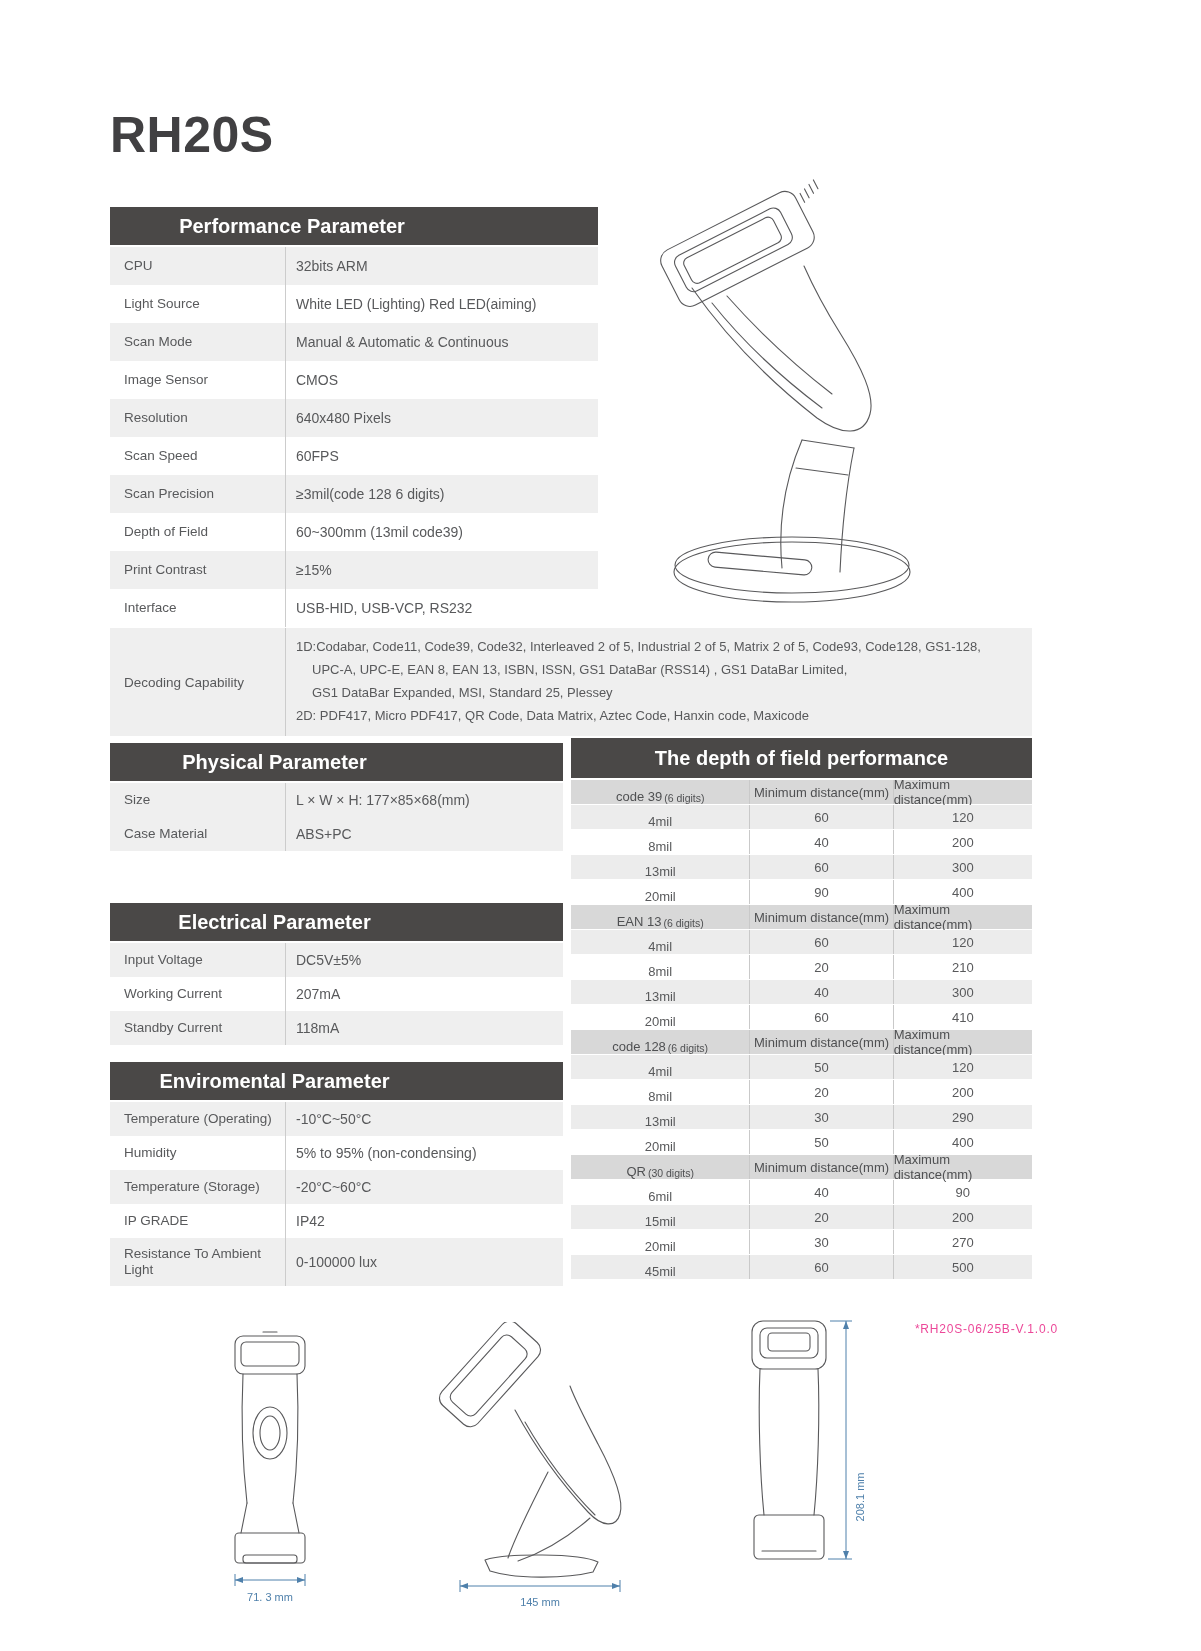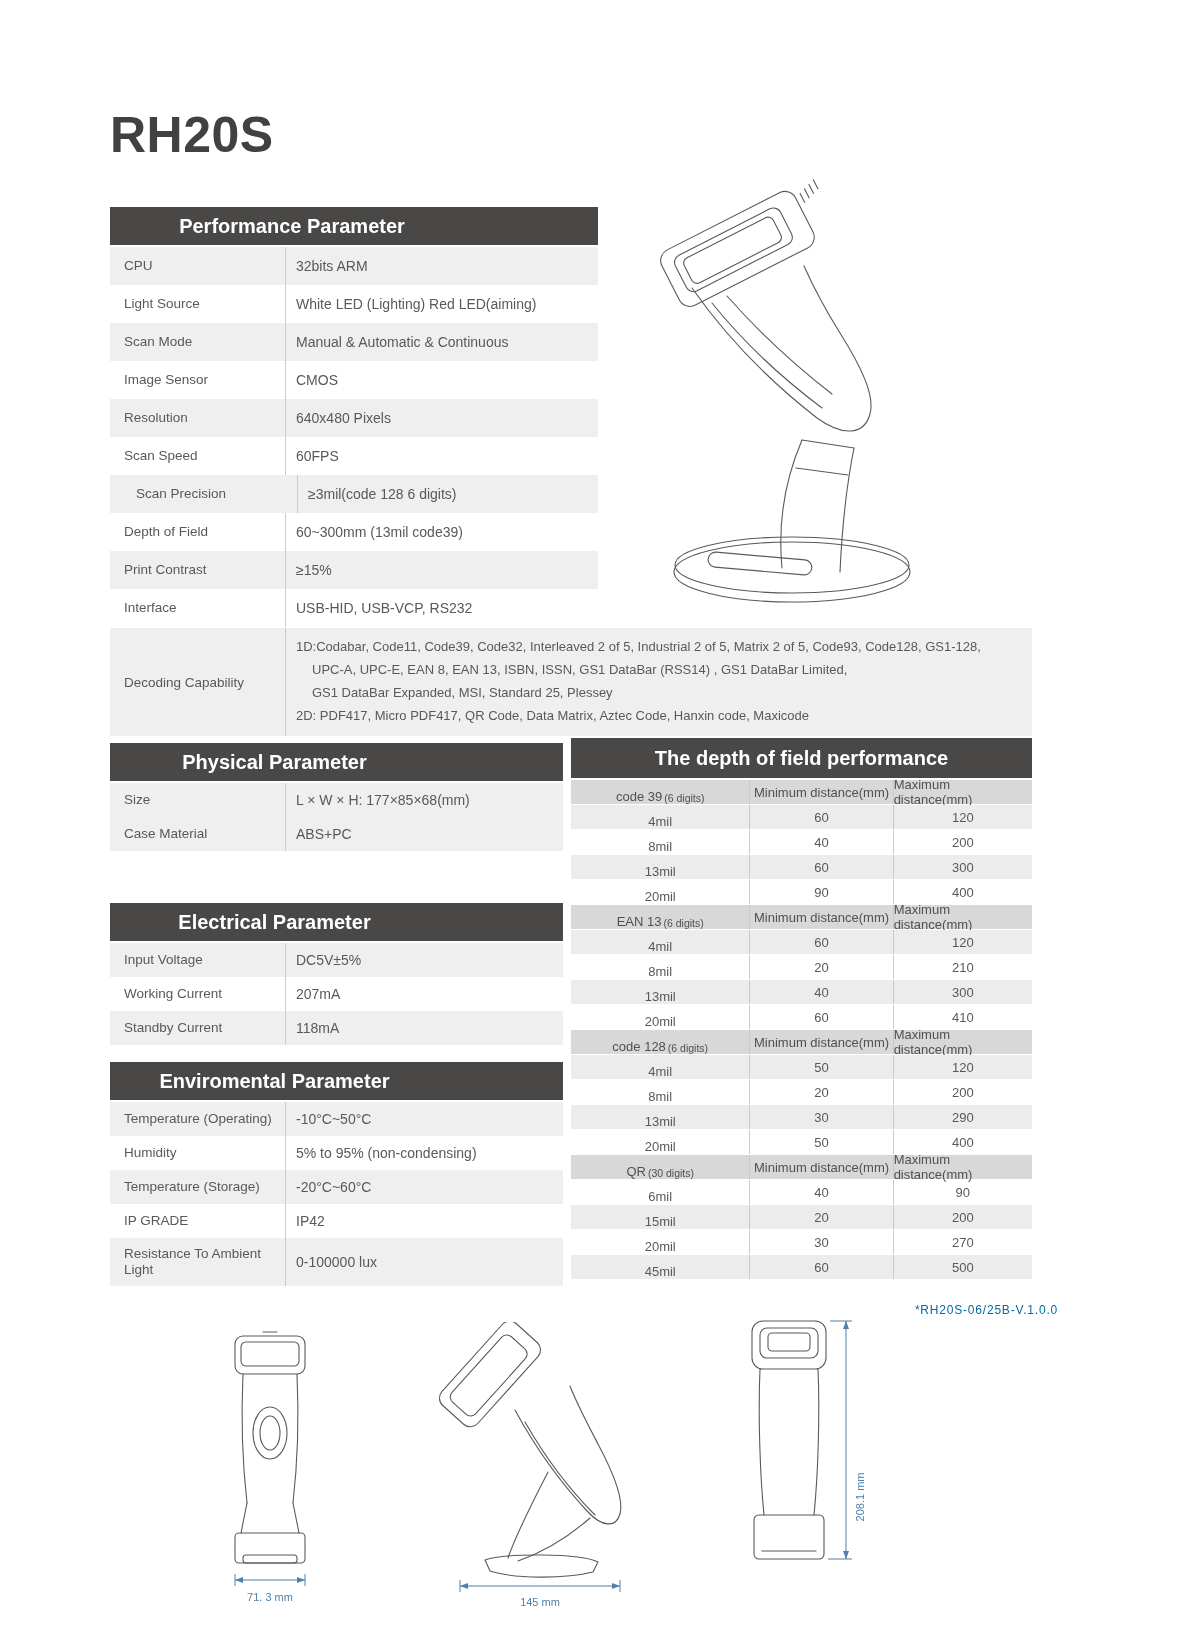--- a/index.html
+++ b/index.html
@@ -24,21 +24,21 @@
   .dec-line.indent{padding-left:16px;}
   .dof-rows{display:flex;flex-direction:column;}
   .drow{display:flex;height:25px;box-sizing:border-box;border-bottom:1px solid #ffffff;font-size:13px;}
   .drow.shaded{background:#ececec;}
   .drow.dhead{background:#d8d8d8;color:#4f5052;}
   .dcell{display:flex;align-items:center;justify-content:center;}
   .dc-name{width:188px;border-right:1px solid #c9c9c9;box-sizing:border-box;align-items:flex-end;}
   .dc-min{width:150px;border-right:1px solid #c9c9c9;box-sizing:border-box;}
   .dc-max{width:145px;}
   .dc-name .suffix{font-size:10.5px;margin-left:2px;}
-  .version-note{font-size:12px;letter-spacing:.8px;color:#0369a1;}
+  .version-note{font-size:12px;letter-spacing:.8px;color:#ec4899;margin-top:19px;}
   svg{display:block;}
   .line-art{stroke:#59595b;fill:none;stroke-width:1.1;stroke-linecap:round;stroke-linejoin:round;}
   .dim{stroke:#4f80ab;fill:none;stroke-width:1;}
   .dim-fill{fill:#4f80ab;stroke:none;}
   .dim-text{fill:#4f80ab;font-size:11px;font-family:"Liberation Sans","DejaVu Sans",sans-serif;}
 </style>
 </head>
 <body>
 
 <div class="page">
@@ -66,21 +66,21 @@
         <div class="tvalue">CMOS</div>
       </div>
       <div class="trow shaded" style="height: 38px;">
         <div class="tlabel">Resolution</div>
         <div class="tvalue">640x480 Pixels</div>
       </div>
       <div class="trow" style="height: 38px;">
         <div class="tlabel">Scan Speed</div>
         <div class="tvalue">60FPS</div>
       </div>
-      <div class="trow shaded" style="height: 38px; padding-left: 12px;">
+      <div class="trow shaded" style="height: 38px;">
         <div class="tlabel">Scan Precision</div>
         <div class="tvalue">≥3mil(code 128 6 digits)</div>
       </div>
       <div class="trow" style="height: 38px;">
         <div class="tlabel">Depth of Field</div>
         <div class="tvalue">60~300mm (13mil code39)</div>
       </div>
       <div class="trow shaded" style="height: 38px;">
         <div class="tlabel">Print Contrast</div>
         <div class="tvalue">≥15%</div>

